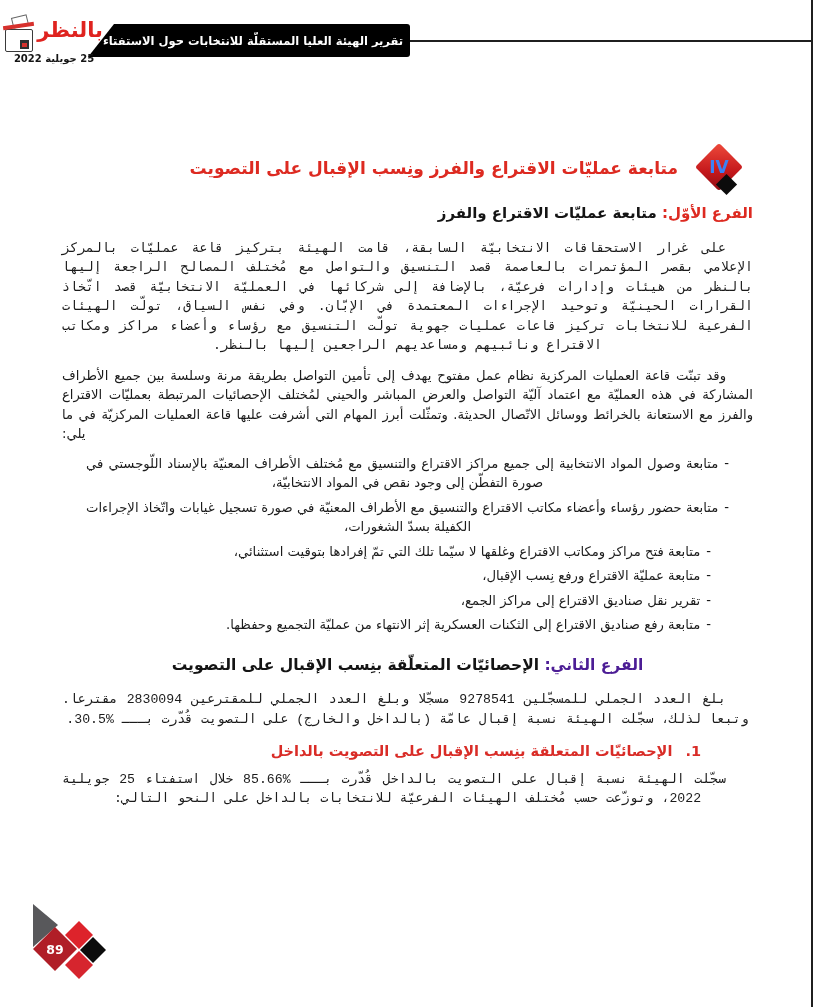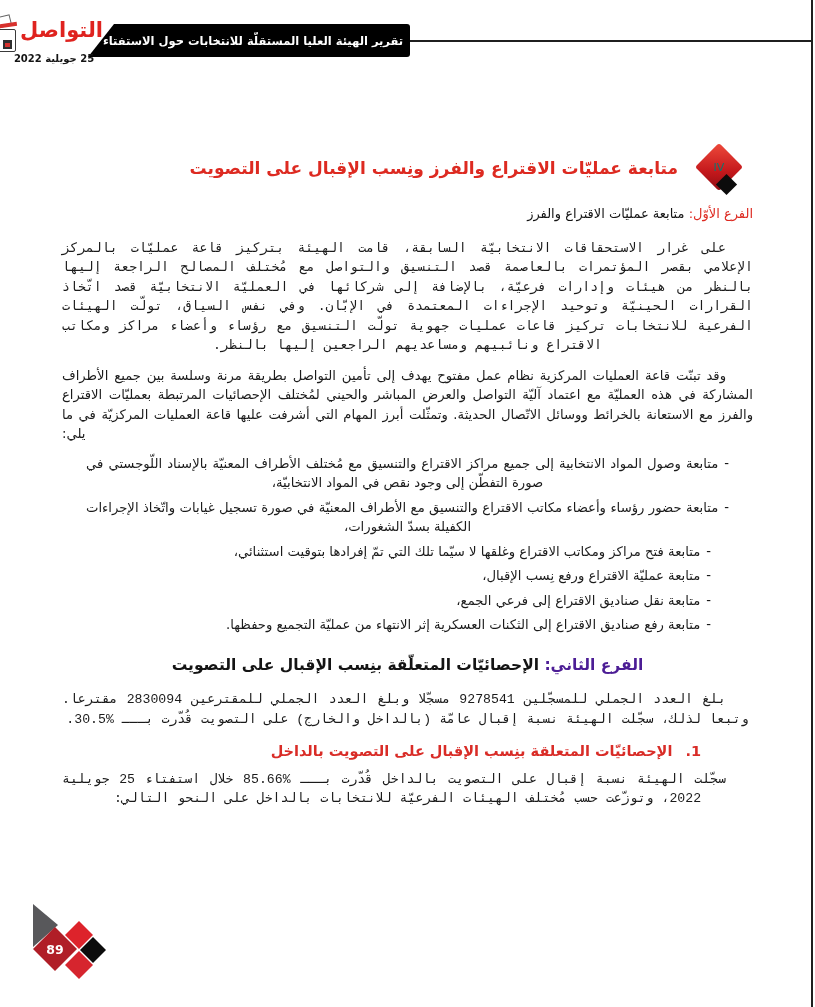--- a/index.html
+++ b/index.html
@@ -38,28 +38,28 @@
   .section-head { position:absolute; top:143px; right:72px; display:flex; align-items:center; gap:17px; }
   .marker { position:relative; width:48px; height:50px; flex:0 0 auto; }
   .marker-red {
     position:absolute; top:7px; right:7px; width:34px; height:34px;
     background:linear-gradient(135deg,#ee4a3b 0%, #c4181c 60%, #8f0d12 100%);
     transform:rotate(45deg); border-radius:3px;
   }
   .marker-num {
     position:absolute; top:7px; right:7px; width:34px; height:34px;
     display:flex; align-items:center; justify-content:center;
-    color:#0f766e; font-weight:normal; font-size:11px;
+    color:#3b82f6; font-weight:bold; font-size:17px;
   }
   .marker-black { position:absolute; top:34px; right:9px; width:15px; height:15px; background:#0c0c0c; transform:rotate(45deg); }
   .section-title { color:#dd2a21; font-weight:bold; font-size:17px; white-space:nowrap; }
 
   
   .body { position:absolute; top:204px; right:62px; width:691px; font-size:13.2px; line-height:19.5px; }
-  .part-head { font-size:13px; font-weight:normal; margin-bottom:15px; }
+  .part-head { font-size:15px; font-weight:bold; margin-bottom:15px; }
   .part-head .red { color:#dd2a21; }
   .part-head .dark { color:#141414; }
   .para { text-align:justify; text-indent:27px; color:#1b1b1b; margin-bottom:10px; }
   .last-center { text-align-last:center;font-family:Liberation Mono, monospace; }
   .last-left { text-align-last:left; }
   .bullets { margin-top:2px; margin-bottom:4px; }
   .bullet { margin-bottom:5px; }
   .bullet .dash { margin-left:6px; }
   .bullet.multi { padding:0 24px; text-align:justify; text-align-last:center; }
   .bullet.single { padding-right:42px; text-align:right; }
@@ -77,21 +77,21 @@
 
   <div class="vline"></div>
   <div class="hline"></div>
 
   <div class="banner">
     <span>تقرير الهيئة العليا المستقلّة للانتخابات حول الاستفتاء</span>
   </div>
 
   <div class="logo">
     <div class="logo-row">
-      <span class="logo-title">التواصل</span>
+      <span class="logo-title">بالنظر</span>
       <span class="ballot-icon">
         <span class="bi-paper"></span>
         <span class="bi-box"></span>
         <span class="bi-band"></span>
         <span class="bi-stamp"></span>
         <span class="bi-mark"></span>
       </span>
     </div>
     <div class="logo-date">25 جويلية 2022</div>
   </div>
@@ -112,21 +112,21 @@
     </div>
 
     <p class="para last-center">على غرار الاستحقاقات الانتخابيّة السابقة، قامت الهيئة بتركيز قاعة عمليّات بالمركز الإعلامي بقصر المؤتمرات بالعاصمة قصد التنسيق والتواصل مع مُختلف المصالح الراجعة إليها بالنظر من هيئات وإدارات فرعيّة، بالإضافة إلى شركائها في العمليّة الانتخابيّة قصد اتّخاذ القرارات الحينيّة وتوحيد الإجراءات المعتمدة في الإبّان. وفي نفس السياق، تولّت الهيئات الفرعية للانتخابات تركيز قاعات عمليات جهوية تولّت التنسيق مع رؤساء وأعضاء مراكز ومكاتب الاقتراع ونائبيهم ومساعديهم الراجعين إليها بالنظر.</p>
     <p class="para last-left">وقد تبنّت قاعة العمليات المركزية نظام عمل مفتوح يهدف إلى تأمين التواصل بطريقة مرنة وسلسة بين جميع الأطراف المشاركة في هذه العمليّة مع اعتماد آليّة التواصل والعرض المباشر والحيني لمُختلف الإحصائيات المرتبطة بعمليّات الاقتراع والفرز مع الاستعانة بالخرائط ووسائل الاتّصال الحديثة. وتمثّلت أبرز المهام التي أشرفت عليها قاعة العمليات المركزيّة في ما يلي:</p>
 
     <div class="bullets">
       <div class="bullet multi"><span class="dash">-</span><span>متابعة وصول المواد الانتخابية إلى جميع مراكز الاقتراع والتنسيق مع مُختلف الأطراف المعنيّة بالإسناد اللّوجستي في صورة التفطّن إلى وجود نقص في المواد الانتخابيّة،</span></div>
       <div class="bullet multi"><span class="dash">-</span><span>متابعة حضور رؤساء وأعضاء مكاتب الاقتراع والتنسيق مع الأطراف المعنيّة في صورة تسجيل غيابات واتّخاذ الإجراءات الكفيلة بسدّ الشغورات،</span></div>
       <div class="bullet single"><span class="dash">-</span><span>متابعة فتح مراكز ومكاتب الاقتراع وغلقها لا سيّما تلك التي تمّ إفرادها بتوقيت استثنائي،</span></div>
       <div class="bullet single"><span class="dash">-</span><span>متابعة عمليّة الاقتراع ورفع نِسب الإقبال،</span></div>
-      <div class="bullet single"><span class="dash">-</span><span>متابعة نقل صناديق الاقتراع إلى فرعي الجمع،</span></div>
+      <div class="bullet single"><span class="dash">-</span><span>تقرير نقل صناديق الاقتراع إلى مراكز الجمع،</span></div>
       <div class="bullet single"><span class="dash">-</span><span>متابعة رفع صناديق الاقتراع إلى الثكنات العسكرية إثر الانتهاء من عمليّة التجميع وحفظها.</span></div>
     </div>
 
     <div class="part-head2">
       <span class="red" style="color:#4c1d95;">الفرع الثاني:</span><span class="dark" style="color:#141414;"> الإحصائيّات المتعلّقة بنِسب الإقبال على التصويت</span>
     </div>
 
     <p class="para last-center">بلغ العدد الجملي للمسجّلين 9278541 مسجّلا وبلغ العدد الجملي للمقترعين 2830094 مقترعا. وتبعا لذلك، سجّلت الهيئة نسبة إقبال عامّة (بالداخل والخارج) على التصويت قُدّرت بـــ %30.5.</p>
 
     <div class="sub-head">

